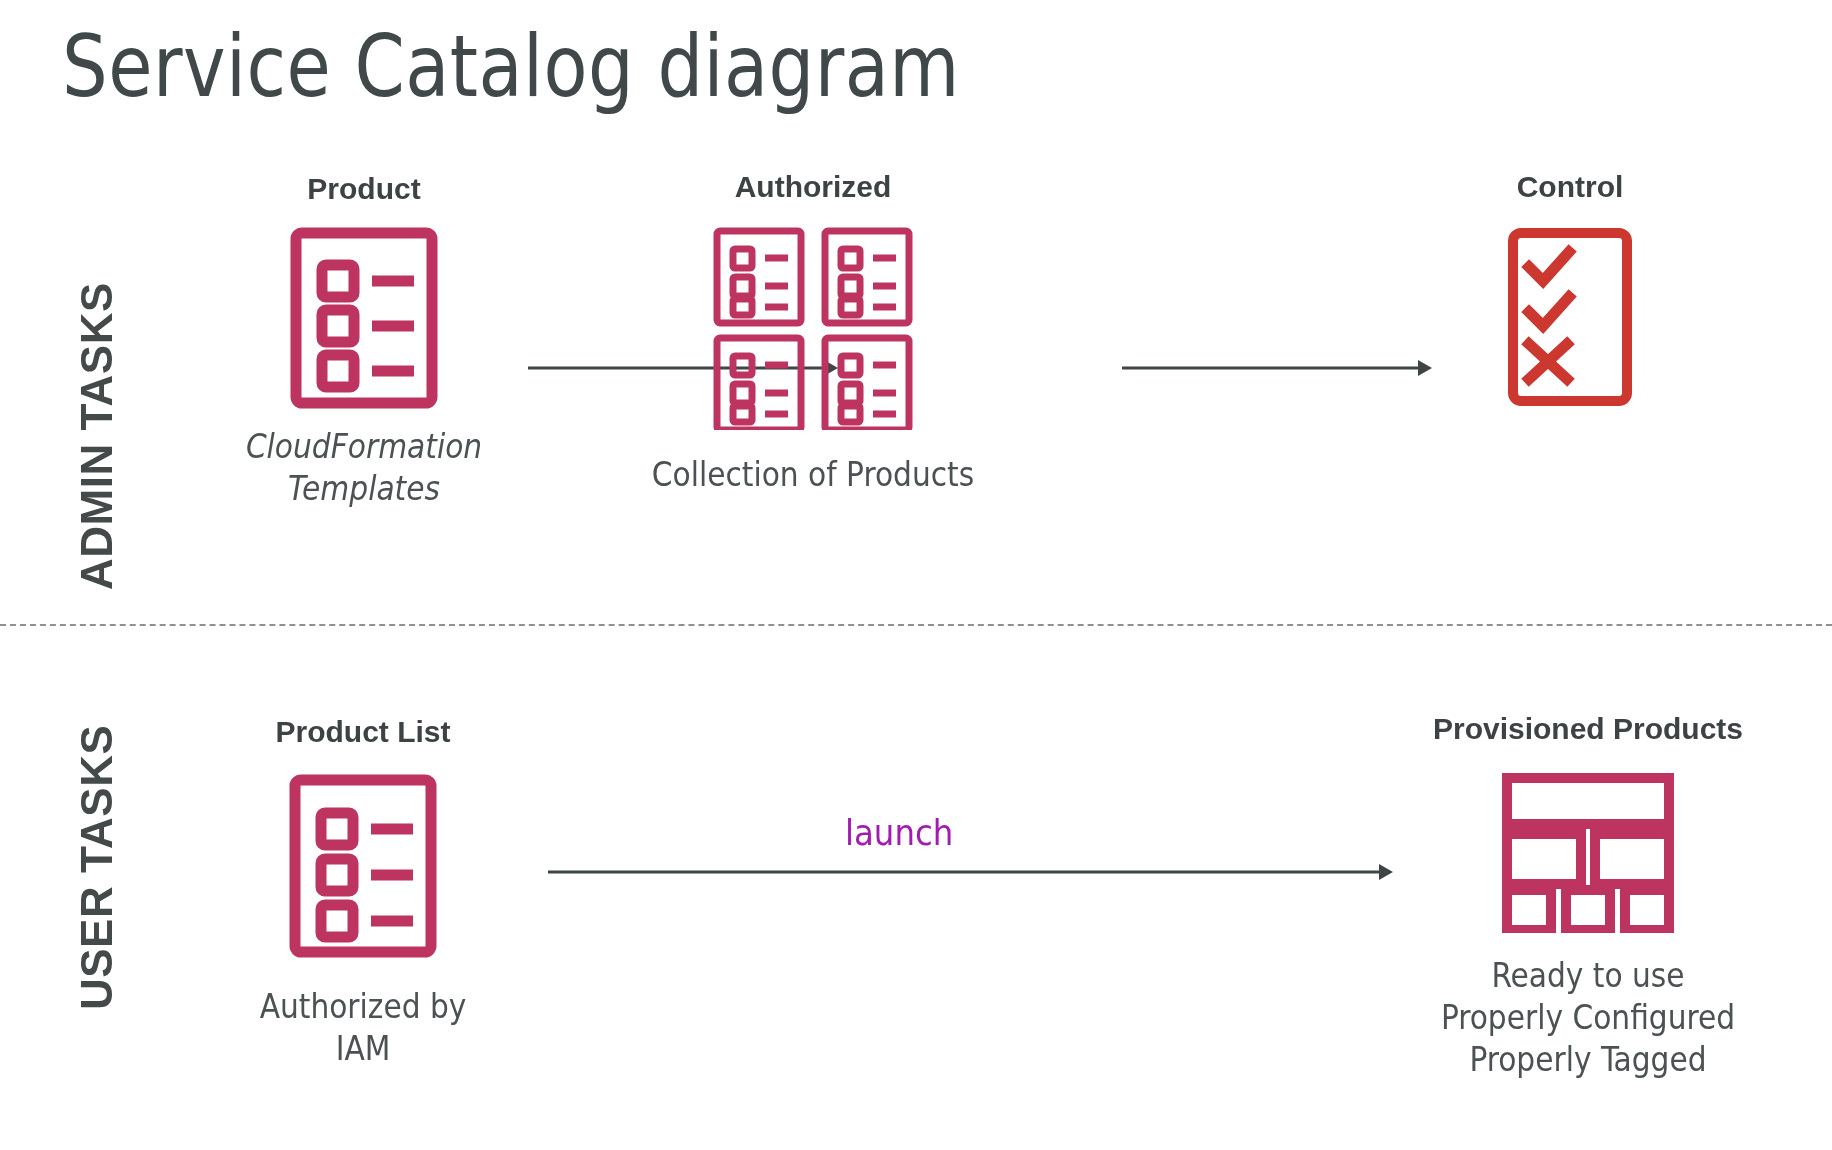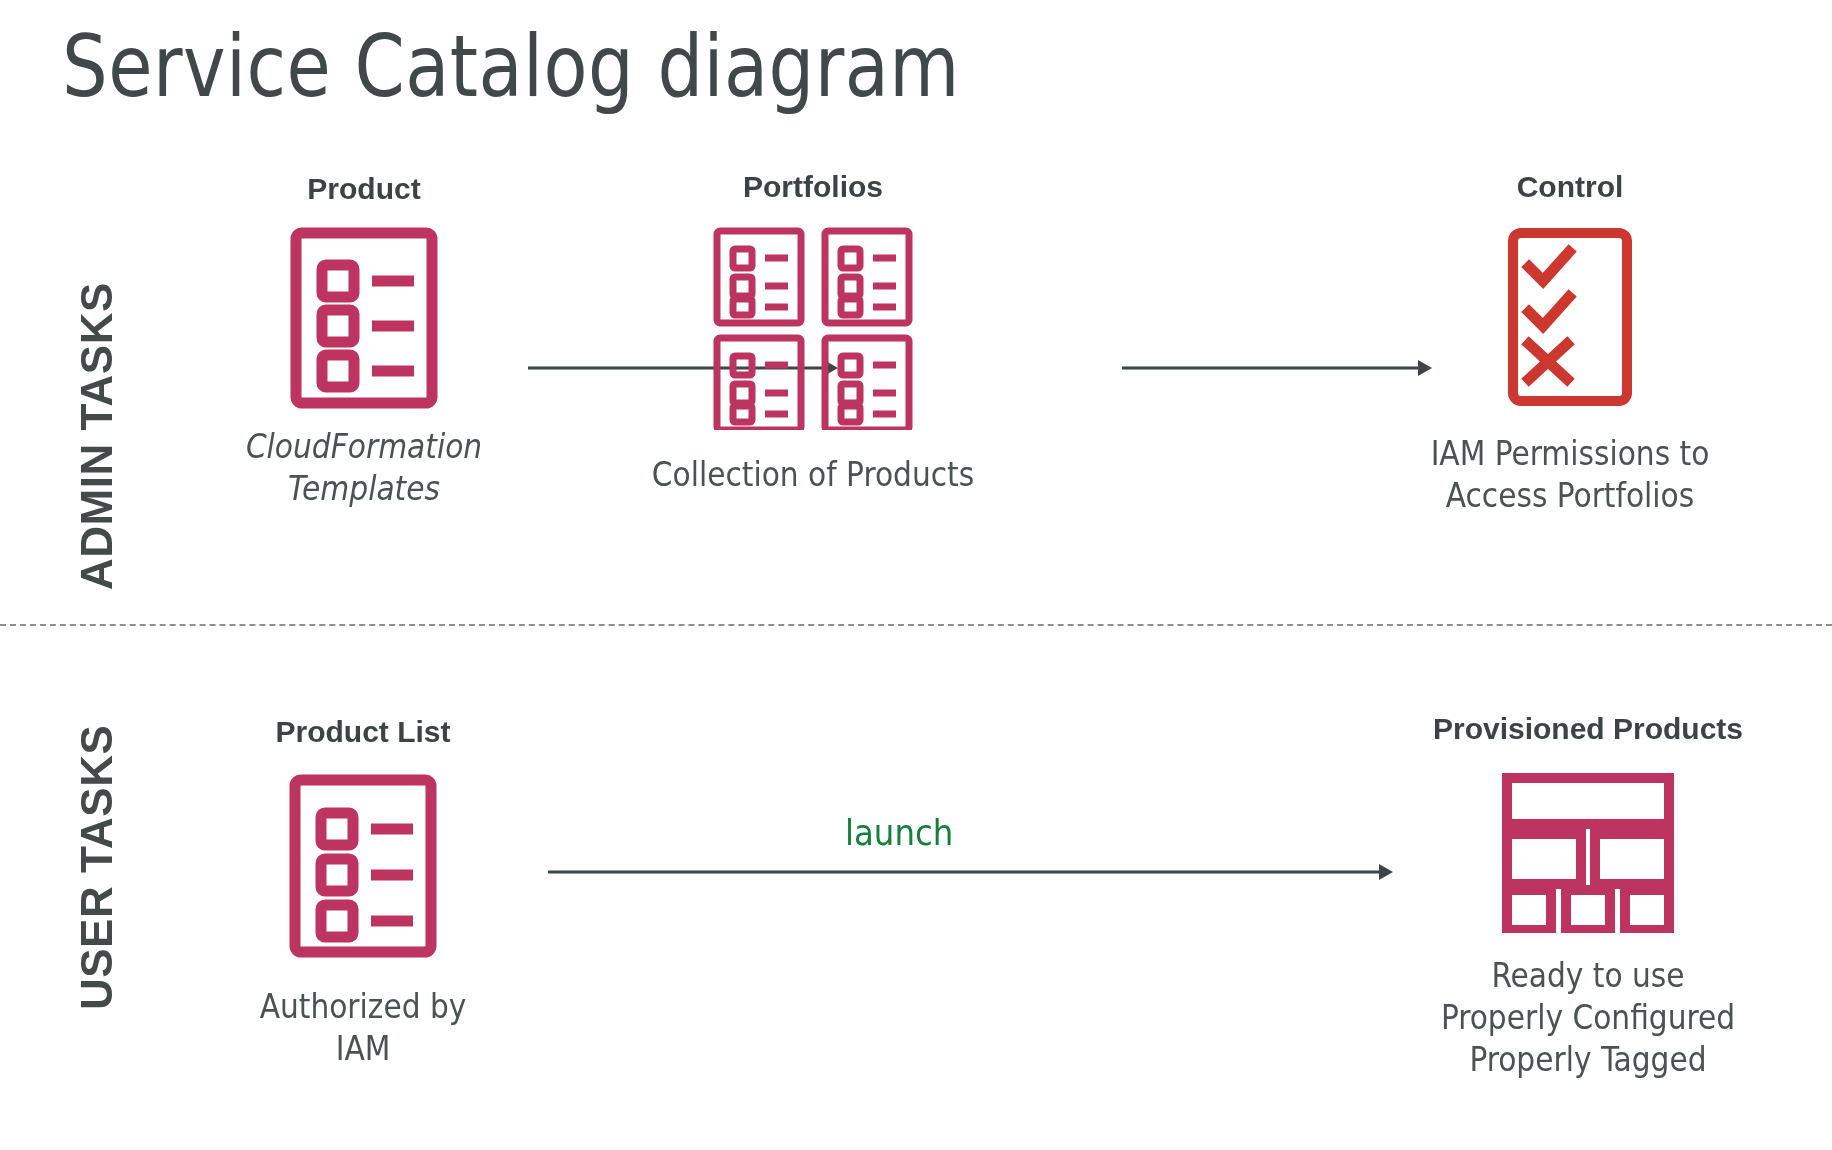--- a/index.html
+++ b/index.html
@@ -84,21 +84,21 @@
 
   
   .arrow {
     position: absolute;
     height: 20px;
   }
   .arrow-label {
     position: absolute;
     font-family: "DejaVu Sans Condensed", "Liberation Sans", sans-serif;
     font-size: 36px;
-    color: #15803d;
+    color: #a21caf;
     white-space: nowrap;
   }
 
   svg { display: block; }
 </style>
 </head>
 <body>
 
 <div class="page-title">Service Catalog diagram</div>
 
@@ -125,21 +125,21 @@
 </div>
 
 <div class="arrow" style="left:528px; top:358px; width:310px;">
   <svg width="310" height="20" viewBox="0 0 310 20" aria-hidden="true">
     <line x1="0" y1="10" x2="296" y2="10" stroke="#3f4547" stroke-width="3"></line>
     <polygon points="296,2 310,10 296,18" fill="#3f4547"></polygon>
   </svg>
 </div>
 
 <div class="node" id="node-portfolio" style="left:648px; top:170px; width:330px;">
-  <div class="node-title">Portfolios</div>
+  <div class="node-title">Authorized</div>
   <div class="icon-wrap" style="margin-top:24px; height:203px;">
     <svg width="200" height="203" viewBox="0 0 200 203" aria-hidden="true">
       <g>
 
         <g transform="translate(0,0)">
           <rect x="4" y="4" width="84" height="92" rx="3" ry="3" fill="none" stroke="#be3460" stroke-width="7"></rect>
           <rect x="20" y="22" width="19" height="19" rx="2" ry="2" fill="none" stroke="#be3460" stroke-width="7"></rect>
           <rect x="20" y="50" width="19" height="19" rx="2" ry="2" fill="none" stroke="#be3460" stroke-width="7"></rect>
           <rect x="20" y="72" width="19" height="16" rx="2" ry="2" fill="none" stroke="#be3460" stroke-width="7"></rect>
           <line x1="52" y1="31" x2="75" y2="31" stroke="#be3460" stroke-width="7"></line>
@@ -193,22 +193,20 @@
   <div class="node-title">Control</div>
   <div class="icon-wrap" style="margin-top:24px; height:180px;">
     <svg width="126" height="180" viewBox="0 0 126 180" aria-hidden="true">
       <rect x="6" y="6" width="114" height="168" rx="8" ry="8" fill="none" stroke="#cc382f" stroke-width="10"></rect>
       <polyline points="22,40 36,54 62,25" fill="none" stroke="#cc382f" stroke-width="11" stroke-linecap="square" stroke-linejoin="miter"></polyline>
       <polyline points="22,85 36,99 62,70" fill="none" stroke="#cc382f" stroke-width="11" stroke-linecap="square" stroke-linejoin="miter"></polyline>
       <line x1="22" y1="117" x2="60" y2="152" stroke="#cc382f" stroke-width="11" stroke-linecap="square"></line>
       <line x1="60" y1="117" x2="22" y2="152" stroke="#cc382f" stroke-width="11" stroke-linecap="square"></line>
     </svg>
   </div>
-  <div class="node-caption" style="margin-top:26px;">IAM Permissions to
-Access Portfolios</div>
 </div>
 
 <div class="node" id="node-product-list" style="left:228px; top:715px; width:270px;">
   <div class="node-title">Product List</div>
   <div class="icon-wrap" style="margin-top:26px; height:184px;">
     <svg width="148" height="184" viewBox="0 0 148 184" aria-hidden="true">
       <rect x="6" y="6" width="136" height="172" rx="6" ry="6" fill="none" stroke="#be3460" stroke-width="11"></rect>
       <rect x="32" y="39" width="32" height="32" rx="4" ry="4" fill="none" stroke="#be3460" stroke-width="11"></rect>
       <rect x="32" y="85" width="32" height="32" rx="4" ry="4" fill="none" stroke="#be3460" stroke-width="11"></rect>
       <rect x="32" y="131" width="32" height="32" rx="4" ry="4" fill="none" stroke="#be3460" stroke-width="11"></rect>

